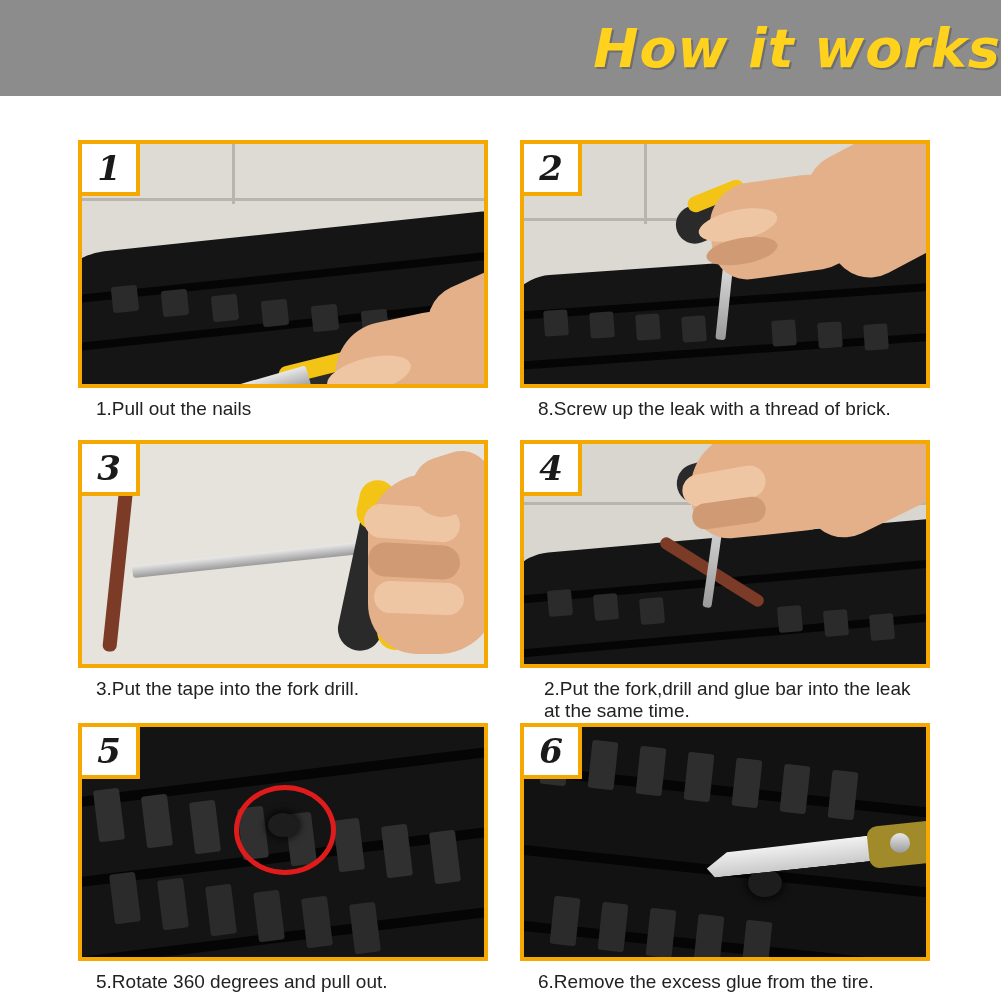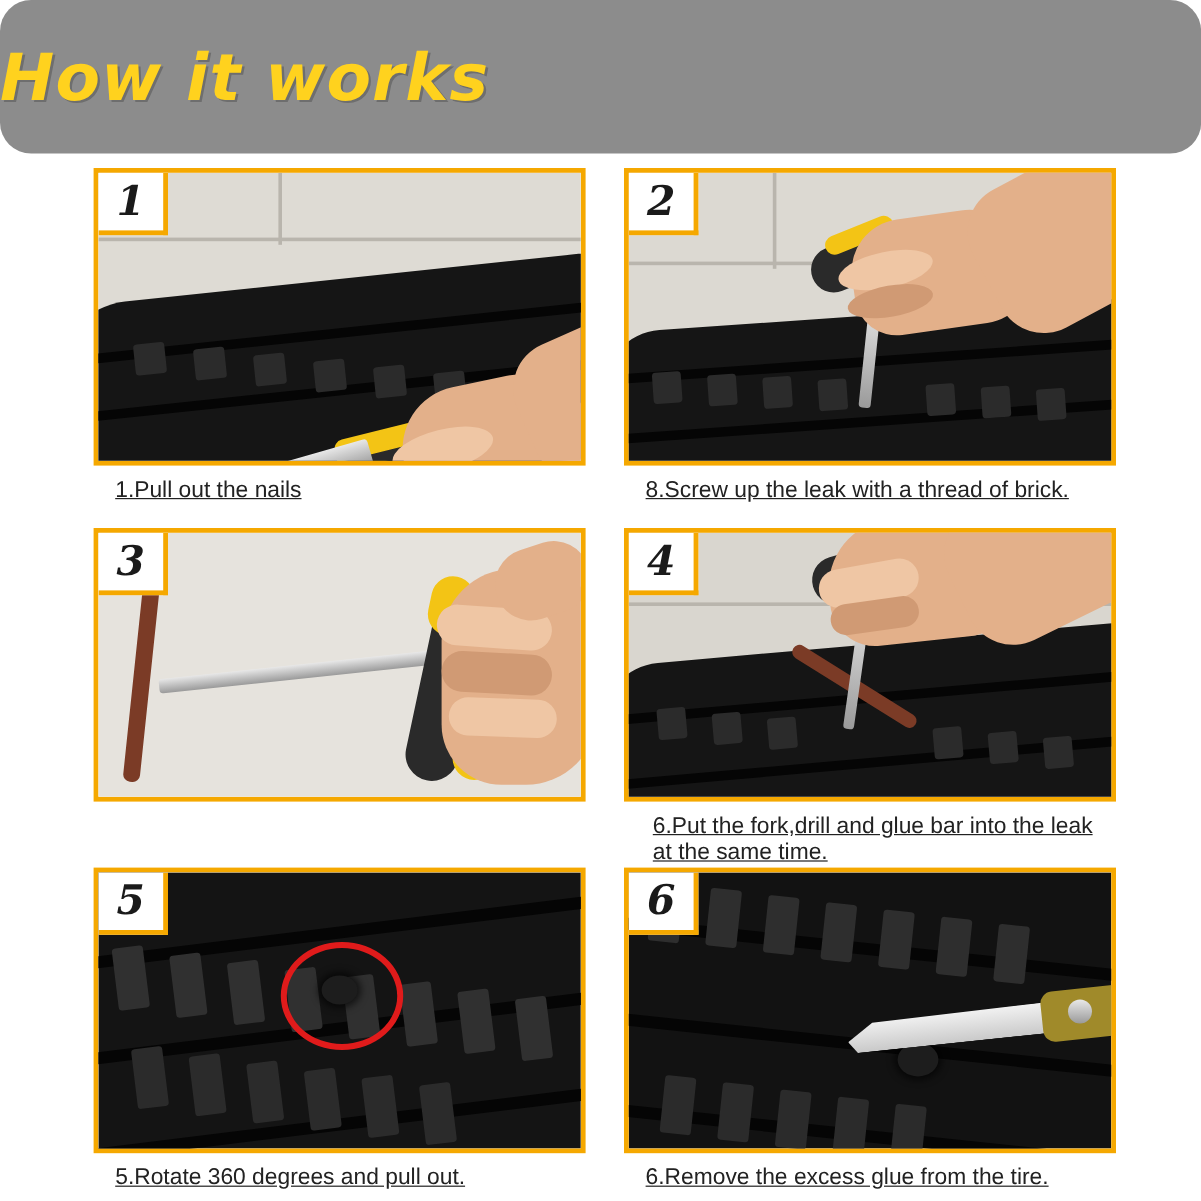--- a/index.html
+++ b/index.html
@@ -18,26 +18,25 @@
     width: 1001px;
     height: 1001px;
     background: #ffffff;
   }
   
   .header {
     position: absolute;
     left: 0;
     top: 0;
     width: 1001px;
-    height: 128px;
+    height: 96px;
     background: #8c8c8c;
     display: flex;
     align-items: center;
-    justify-content: flex-start;
-    border-radius: 26px;
+    justify-content: flex-end;
   }
   .header-title {
     font-family: "DejaVu Sans", sans-serif;
     font-weight: bold;
     font-style: italic;
     font-size: 54px;
     color: #ffd21e;
     letter-spacing: 1px;
     text-shadow: 2px 2px 0 #6e6e6e;
   }
@@ -87,21 +86,20 @@
     font-size: 34px;
     color: #1a1a1a;
   }
   .caption {
     font-size: 19px;
     color: #222222;
     line-height: 1.18;
     padding: 10px 4px 0 18px;
     min-height: 52px;
     box-sizing: border-box;
-    text-decoration: underline;
   }
   .caption.indent2 { padding-left: 24px; }
 
   
   .scene { position: absolute; inset: 0; }
 
   .floor {
     position: absolute;
     inset: 0;
     background: #d8d5cf;
@@ -264,20 +262,21 @@
             <div class="skin" style="left:286px;top:30px;width:130px;height:180px;border-radius:60px 50px 60px 50px;"></div>
             <div class="skin skin-l" style="left:282px;top:62px;width:96px;height:34px;border-radius:18px;transform:rotate(4deg);"></div>
             <div class="skin skin-d" style="left:286px;top:100px;width:92px;height:34px;border-radius:18px;transform:rotate(3deg);"></div>
             <div class="skin skin-l" style="left:292px;top:138px;width:90px;height:32px;border-radius:18px;transform:rotate(2deg);"></div>
             <div class="skin" style="left:330px;top:10px;width:80px;height:60px;border-radius:30px;transform:rotate(-18deg);"></div>
           </div>
           <div class="badge">
             <span>3</span>
           </div>
         </div>
+        <div class="caption">3.Put the tape into the fork drill.</div>
       </div>
 
       <div class="cell">
         <div class="photo-frame h2">
           <div class="scene">
             <div class="floor" style="background:#d9d6cf;"></div>
             <div class="floor-line" style="left:0;top:58px;width:100%;height:3px;"></div>
             <div class="tire" style="left:-20px;top:92px;width:470px;height:150px;border-radius:50px 40px 0 0;transform:rotate(-5deg);"></div>
             <div class="groove" style="left:-10px;top:132px;width:460px;height:8px;transform:rotate(-5deg);"></div>
             <div class="groove" style="left:-10px;top:186px;width:460px;height:8px;transform:rotate(-5deg);"></div>
@@ -295,21 +294,21 @@
 
             <div class="skin" style="left:166px;top:-14px;width:160px;height:104px;border-radius:60px 60px 50px 40px;transform:rotate(-6deg);"></div>
             <div class="skin skin-l" style="left:158px;top:26px;width:84px;height:32px;border-radius:16px;transform:rotate(-10deg);"></div>
             <div class="skin skin-d" style="left:168px;top:56px;width:74px;height:26px;border-radius:14px;transform:rotate(-8deg);"></div>
             <div class="skin" style="left:268px;top:-40px;width:150px;height:120px;border-radius:40px;transform:rotate(-26deg);"></div>
           </div>
           <div class="badge">
             <span>4</span>
           </div>
         </div>
-        <div class="caption indent2">6.Put the fork,drill and glue bar into the leak at the same time.</div>
+        <div class="caption indent2">2.Put the fork,drill and glue bar into the leak at the same time.</div>
       </div>
 
     </div>
 
     <div class="row">
 
       <div class="cell">
         <div class="photo-frame h3">
           <div class="scene">
             <div class="tire" style="left:0;top:0;width:100%;height:100%;border-radius:0;background:#141414;"></div>

